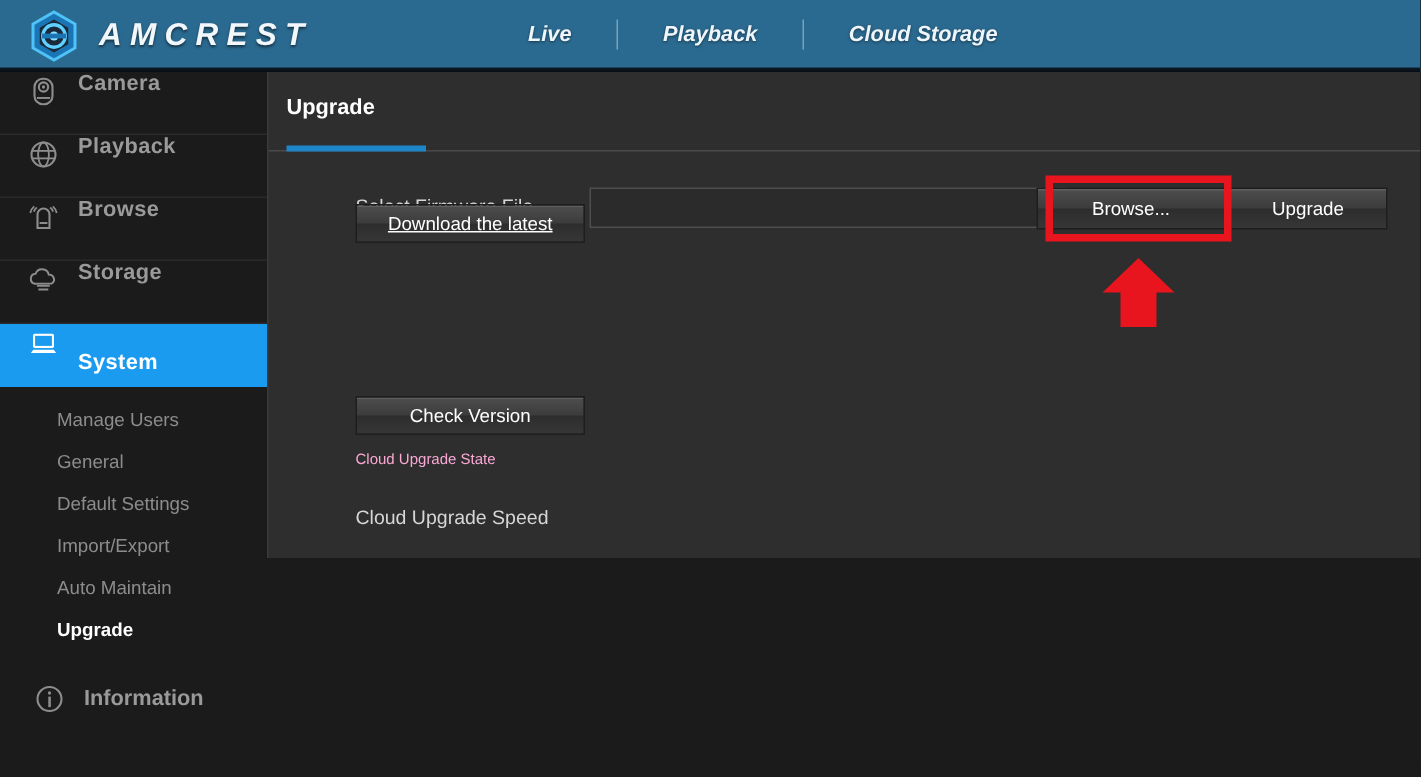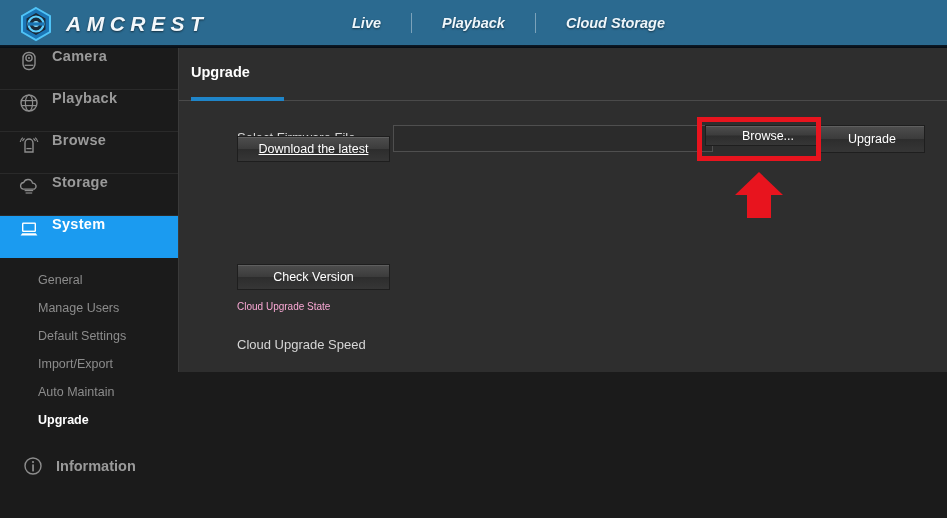--- a/index.html
+++ b/index.html
@@ -57,21 +57,21 @@
     position: relative; height: 42px; display: flex; align-items: flex-start;
     padding-left: 16px; cursor: pointer;
     border-bottom: 1px solid #2a2a2a;
   }
   .side-main .ic { width: 26px; height: 26px; flex: 0 0 26px; display:flex; align-items:center; justify-content:center; }
   .side-main .lbl {
     margin-left: 10px; color: #9a9a9a; font-size: 14.5px; font-weight: 700;
     letter-spacing: .3px;
   }
   .side-main.active { background: #1b9bf0; border-bottom: none; width: 178px; }
-  .side-main.active .lbl { color: #ffffff; }
+  .side-main.active .lbl { color: #ffffff; margin-top: 18px; }
   .side-main.active::after {
     content: ""; position: absolute; left: 178px; top: 0;
     border-top: 21px solid transparent; border-bottom: 21px solid transparent;
     border-left: 15px solid #1b9bf0;
   }
   .sub-list { padding: 8px 0 6px 0; background: #1b1b1b; }
   .sub-item {
     height: 28px; display: flex; align-items: center; padding-left: 38px;
     color: #8c8c8c; font-size: 12.5px; cursor: pointer;
   }
@@ -109,21 +109,21 @@
     position: absolute; left: 214px; top: 0px; width: 320px; height: 27px;
     background: #2b2b2b; border: 1px solid #4f4f4f;
   }
   .btn {
     display: inline-flex; align-items: center; justify-content: center;
     background: linear-gradient(to bottom, #4e4e4e 0%, #3c3c3c 48%, #2d2d2d 52%, #363636 100%);
     border: 1px solid #1e1e1e;
     box-shadow: inset 0 1px 0 rgba(255,255,255,0.10);
     color: #ffffff; font-size: 12.5px; cursor: pointer; white-space: nowrap;
   }
-  .btn-browse { position: absolute; left: 526px; top: 0px; width: 126px; height: 21px; }
+  .btn-browse { position: absolute; left: 512px; top: 0px; width: 126px; height: 28px; }
   .btn-upgrade { position: absolute; left: 640px; top: 0px; width: 106px; height: 28px; }
   .btn-download { position: absolute; left: 58px; top: 35px; width: 153px; height: 26px; text-decoration: underline; }
   .btn-check { position: absolute; left: 58px; top: 163px; width: 153px; height: 26px; }
 
   .highlight-box {
     position: absolute; left: 518px; top: -8px; width: 124px; height: 44px;
     border: 5px solid #e8141e; pointer-events: none;
   }
   .arrow-up { position: absolute; left: 555px; top: 47px; width: 50px; height: 46px; }
 
@@ -224,22 +224,22 @@
         <svg width="22" height="22" viewBox="0 0 22 22">
           <rect x="4" y="4.5" width="14" height="9.5" rx="1.2" fill="#ffffff"></rect>
           <rect x="5.4" y="5.9" width="11.2" height="6.7" fill="#1b9bf0"></rect>
           <path d="M2.6 17.4 h16.8 l-1.6 -2.2 h-13.6 z" fill="#ffffff"></path>
         </svg>
       </span>
       <span class="lbl">System</span>
     </div>
 
     <div class="sub-list">
+      <div class="sub-item">Manage Users</div>
       <div class="sub-item">General</div>
-      <div class="sub-item">Manage Users</div>
       <div class="sub-item">Default Settings</div>
       <div class="sub-item">Import/Export</div>
       <div class="sub-item">Auto Maintain</div>
       <div class="sub-item active">Upgrade</div>
     </div>
 
     <div class="side-info">
       <span class="ic" style="width:26px;height:26px;display:flex;align-items:center;justify-content:center;">
         <svg width="22" height="22" viewBox="0 0 22 22">
           <circle cx="11" cy="11" r="8" fill="none" stroke="#8d8d8d" stroke-width="1.4"></circle>

